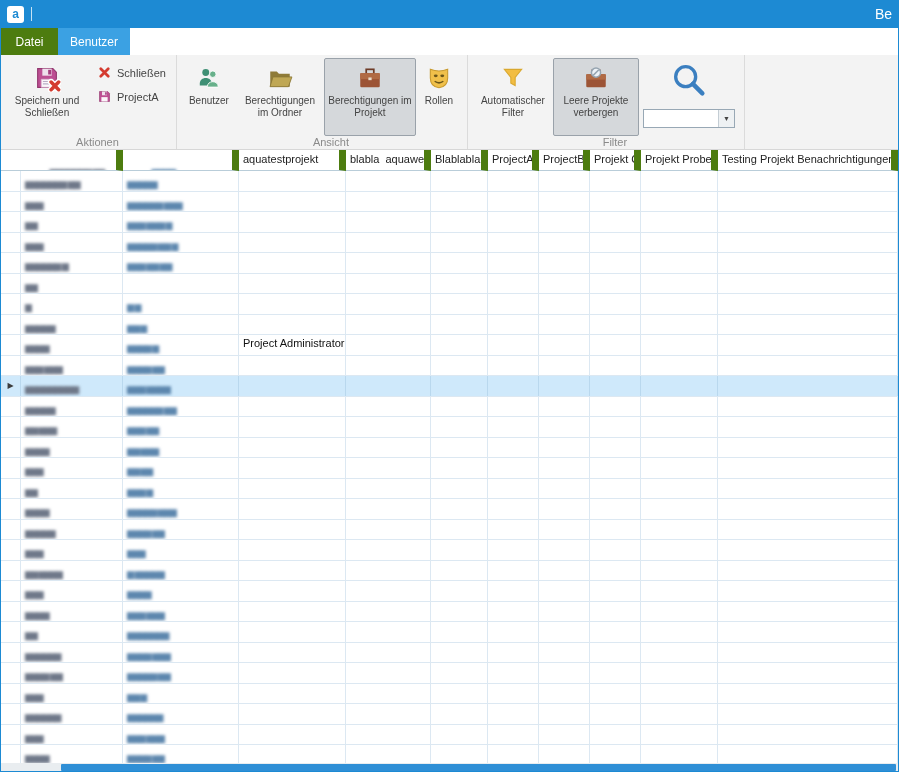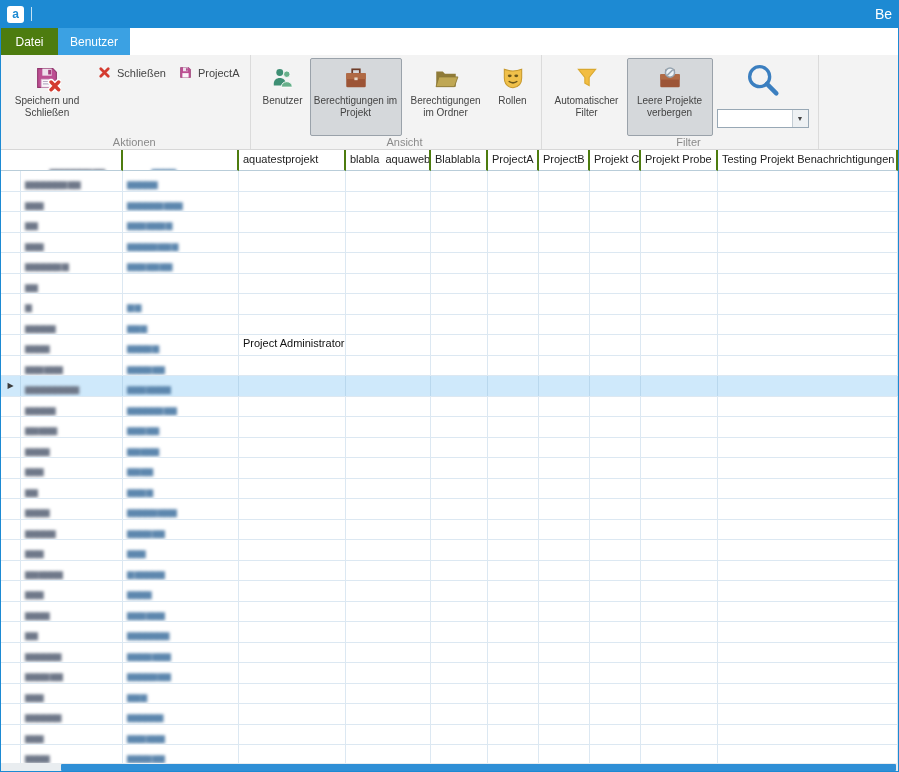--- a/index.html
+++ b/index.html
@@ -24,35 +24,35 @@
   
   .ribbon { height:95px; background:#f3f3f3; border-bottom:1px solid #d7d7d7; display:flex; }
   .group { position:relative; display:flex; align-items:flex-start; padding:3px 5px 15px 5px; border-right:1px solid #dbdbdb; }
   .gcap { position:absolute; bottom:1px; left:18px; right:0; text-align:center; font-size:11px; color:#8a8a8a; }
   .rbtn { display:flex; flex-direction:column; align-items:center; border:1px solid transparent; border-radius:2px;
           padding:4px 2px 2px; height:78px; cursor:default; }
   .rbtn .icn { height:30px; display:flex; align-items:center; justify-content:center; margin-bottom:2px; }
   .rbtn .lbl { font-size:10px; line-height:12px; text-align:center; color:#444; }
   .pressed { background:#d5d8db; border-color:#9aa2aa; }
   .disabled .lbl { color:#b3b3b3; }
-  .stack { display:flex; flex-direction:row; gap:6px; margin:6px 2px 0 6px; }
+  .stack { display:flex; flex-direction:column; gap:6px; margin:6px 2px 0 6px; }
   .sbtn { display:flex; align-items:center; gap:5px; font-size:11px; color:#444; height:18px; padding:0 3px; }
   .w-sc{width:82px} .w-us{width:54px} .w-pp{width:92px} .w-pf{width:88px}
   .w-ro{width:46px} .w-st{width:60px} .w-le{width:86px} .w-af{width:80px}
   .searchcol { display:flex; flex-direction:column; align-items:center; margin-top:2px; width:100px; }
   .combo { margin-top:5px; width:92px; height:19px; border:1px solid #98a8b5; background:#fff; display:flex; align-items:center; }
   .combo-val { flex:1; font-size:11px; padding-left:3px; }
   .combo-btn { width:16px; height:100%; border-left:1px solid #c4cdd4; background:#eef1f3;
                font-size:7px; color:#444; display:flex; align-items:center; justify-content:center; }
 
   
   .grid { position:relative; height:622px; overflow:hidden; background:#fff; }
   .cols { display:grid; grid-template-columns:20px 102px 116px 107px 85px 57px 51px 51px 51px 77px minmax(0,1fr); }
   .ghead { height:21px; }
-  .hcell { border-right:2px solid #4d7c0f; border-bottom:1px solid #b9cdd9; font-size:11px;
+  .hcell { border-right:7px solid #4d7c0f; border-bottom:1px solid #b9cdd9; font-size:11px;
            padding:3px 3px 0 4px; background:#fff; overflow:hidden; white-space:pre; color:#222; }
   .hfirst { grid-column:1 / span 2; padding-left:24px; }
   .grow { height:20.5px; border-bottom:1px solid #dce8f2; background:#fff; }
   .grow.sel { background:#cfe9fb; }
   .grow.sel .cell, .grow.sel .ind { border-right-color:#b9d8ee; }
   .cell { border-right:1px solid #dce8f2; overflow:hidden; padding:2px 0 0 4px; white-space:nowrap; }
   .ind { border-right:1px solid #dce8f2; display:flex; align-items:center; justify-content:center; }
   .arrow { font-size:8px; color:#3c3c3c; line-height:8px; }
   .pcell { font-size:11px; color:#111; }
   .smudge { display:inline-block; filter:blur(1.5px); font-size:9px; letter-spacing:-1px; line-height:14px; }
@@ -126,39 +126,39 @@
         <span class="icn">
           <svg width="26" height="26" viewBox="0 0 24 24">
             <circle cx="9" cy="7" r="3.2" fill="#3e8f74"></circle>
             <path d="M3.5 17c0-3 2.4-5 5.5-5s5.5 2 5.5 5v2h-11z" fill="#3e8f74"></path>
             <circle cx="15.5" cy="8.5" r="3" fill="#67b08a" stroke="#fff" stroke-width="0.8"></circle>
             <path d="M10.5 20c0-2.8 2.2-4.6 5-4.6s5 1.8 5 4.6v0.4h-10z" fill="#67b08a" stroke="#fff" stroke-width="0.8"></path>
           </svg>
         </span>
         <span class="lbl">Benutzer</span>
       </div>
+      <div class="rbtn w-pf">
+        <span class="icn">
+          <svg width="26" height="26" viewBox="0 0 24 24">
+            <path d="M3 6h6l2 2h10v12H3z" fill="#8f7b38"></path>
+            <path d="M5.5 11H23l-3.2 9H2.8z" fill="#bfa754" stroke="#8c7836" stroke-width="0.8"></path>
+          </svg>
+        </span>
+        <span class="lbl">Berechtigungen im Ordner</span>
+      </div>
       <div class="rbtn w-pp pressed">
         <span class="icn">
           <svg width="26" height="26" viewBox="0 0 24 24">
             <rect x="8.5" y="4" width="7" height="4.5" fill="none" stroke="#6e3c28" stroke-width="1.6"></rect>
             <rect x="3" y="7.5" width="18" height="13" rx="1.2" fill="#9c5436"></rect>
             <path d="M3 7.5h18v5.5H3z" fill="#b06a44"></path>
             <rect x="10.5" y="11.5" width="3" height="2.5" fill="#e8d9c8"></rect>
           </svg>
         </span>
         <span class="lbl">Berechtigungen im Projekt</span>
-      </div>
-      <div class="rbtn w-pf">
-        <span class="icn">
-          <svg width="26" height="26" viewBox="0 0 24 24">
-            <path d="M3 6h6l2 2h10v12H3z" fill="#8f7b38"></path>
-            <path d="M5.5 11H23l-3.2 9H2.8z" fill="#bfa754" stroke="#8c7836" stroke-width="0.8"></path>
-          </svg>
-        </span>
-        <span class="lbl">Berechtigungen im Ordner</span>
       </div>
       <div class="rbtn w-ro">
         <span class="icn">
           <svg width="26" height="26" viewBox="0 0 24 24">
             <path d="M4 4q8 3 16 0v8q0 8-8 9q-8-1-8-9z" fill="#f0c04a" stroke="#c89a2e" stroke-width="1"></path>
             <ellipse cx="9" cy="10" rx="1.8" ry="1.2" fill="#6b5619"></ellipse>
             <ellipse cx="15" cy="10" rx="1.8" ry="1.2" fill="#6b5619"></ellipse>
             <path d="M8 15q4 3 8 0" fill="none" stroke="#6b5619" stroke-width="1.4"></path>
           </svg>
         </span>

